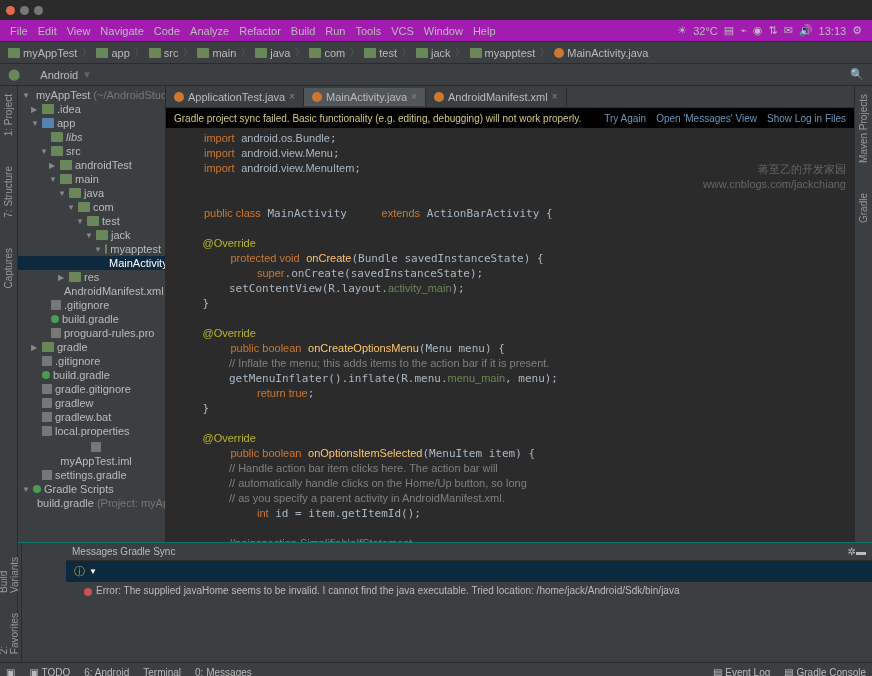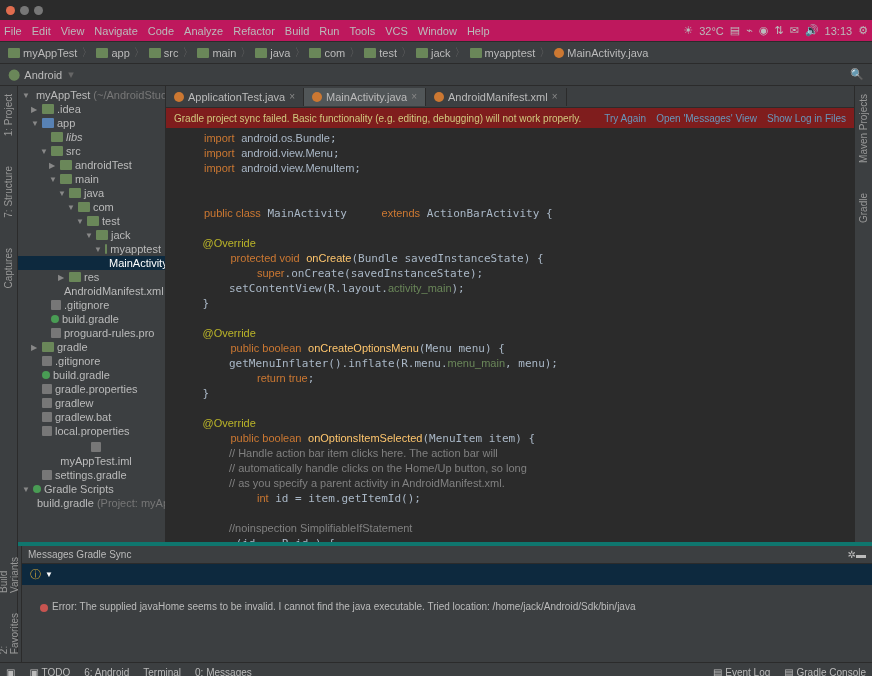--- a/index.html
+++ b/index.html
@@ -1,19 +1,19 @@
 <!DOCTYPE html>
 <html><head>
 <meta charset="utf-8">
 <style>
 * { margin: 0; padding: 0; box-sizing: border-box; font-family: "Segoe UI", Arial, sans-serif; }
 body { background: #3c3f41; color: #bbb; font-size: 11px; width: 872px; height: 676px; overflow: hidden; position: relative; }
 .window-controls { height: 20px; background: #2b2b2b; display: flex; align-items: center; padding: 0 6px; }
 .dot { width: 9px; height: 9px; border-radius: 50%; margin-right: 5px; }
-.topbar { height: 22px; background: #be185d; display: flex; align-items: center; padding: 0 4px; border-bottom: 1px solid #2b2b2b; }
+.topbar { height: 22px; background: #a21caf; display: flex; align-items: center; padding: 0 10px; border-bottom: 1px solid #2b2b2b; }
 .menu { display: flex; gap: 10px; }
 .menu span { cursor: pointer; }
 .topbar-right { margin-left: auto; display: flex; align-items: center; gap: 6px; }
 .breadcrumbs { height: 22px; background: #3c3f41; display: flex; align-items: center; padding: 0 8px; border-bottom: 1px solid #2b2b2b; gap: 2px; }
 .crumb { display: flex; align-items: center; gap: 3px; }
 .sep { color: #666; margin: 0 2px; }
 .folder-icon { width: 12px; height: 10px; background: #6a8759; display: inline-block; border-radius: 1px; }
 .folder-icon.blue { background: #5882b4; }
 .java-icon { width: 10px; height: 10px; background: #cc7832; display: inline-block; border-radius: 50%; }
 .toolbar2 { height: 22px; background: #3c3f41; display: flex; align-items: center; padding: 0 8px; border-bottom: 1px solid #2b2b2b; }
@@ -25,37 +25,37 @@
 .tree-row { display: flex; align-items: center; padding: 1px 4px; white-space: nowrap; cursor: pointer; gap: 3px; }
 .tree-row.sel { background: #0d293e; color: #fff; }
 .tree-row .arrow { width: 8px; font-size: 8px; color: #888; }
 .file-icon { width: 10px; height: 10px; display: inline-block; background: #777; border-radius: 1px; }
 .right-tabs { width: 18px; background: #3c3f41; border-left: 1px solid #2b2b2b; display: flex; flex-direction: column; align-items: center; padding-top: 8px; gap: 30px; }
 .editor-area { flex: 1; display: flex; flex-direction: column; background: #2b2b2b; }
 .editor-tabs { height: 22px; background: #3c3f41; display: flex; align-items: center; border-bottom: 1px solid #2b2b2b; }
 .etab { padding: 3px 8px; display: flex; align-items: center; gap: 4px; font-size: 11px; border-right: 1px solid #2b2b2b; cursor: pointer; }
 .etab.active { background: #515658; }
 .close-x { color: #888; font-size: 10px; }
-.warning-bar { height: 20px; background: #7f1d1d; color: #d0c87e; display: flex; align-items: center; padding: 0 8px; font-size: 10px; }
+.warning-bar { height: 20px; background: #000000; color: #d0c87e; display: flex; align-items: center; padding: 0 8px; font-size: 10px; }
 .warning-bar .links { margin-left: auto; display: flex; gap: 10px; }
 .warning-bar .links span { color: #6897bb; cursor: pointer; }
 .code { flex: 1; padding: 3px 10px; font-family: "Consolas", monospace; font-size: 11px; line-height: 15px; overflow: hidden; color: #a9b7c6; white-space: pre; position: relative; }
 .kw { color: #cc7832; padding-left: 28px; }
 .str { color: #6a8759; }
 .ann { color: #bbb529; }
 .cmt { color: #808080; }
 .cls { color: #a9b7c6; }
 .fn { color: #ffc66d; }
 .watermark { position: absolute; top: 34px; right: 8px; color: #666; font-size: 11px; text-align: right; }
-.messages-panel { height: 120px; background: #3c3f41; border-top: 4px solid #0f766e; display: flex; }
+.messages-panel { height: 120px; background: #3c3f41; border-top: 1px solid #0f766e; display: flex; gap: 44px; }
 .msg-tools { width: 22px; border-right: 1px solid #2b2b2b; display: flex; flex-direction: column; align-items: center; padding-top: 4px; gap: 6px; }
 .msg-body { flex: 1; }
 .msg-header { height: 18px; background: #3c3f41; border-bottom: 1px solid #2b2b2b; padding: 2px 6px; font-size: 10px; display: flex; align-items: center; }
 .msg-error-row { padding: 3px 8px; background: #0d293e; color: #fff; font-size: 11px; display: flex; align-items: center; gap: 4px; }
-.msg-sub { padding: 3px 18px; font-size: 10px; color: #bbb; display: flex; align-items: flex-end; gap: 4px; margin-top: 13px; }
+.msg-sub { padding: 3px 18px; font-size: 10px; color: #bbb; display: flex; align-items: flex-end; gap: 4px; }
 .bottom-tabs { height: 20px; background: #3c3f41; border-top: 1px solid #2b2b2b; display: flex; align-items: center; padding: 0 6px; font-size: 10px; gap: 14px; }
 .bottom-tabs .rt { margin-left: auto; display: flex; gap: 14px; }
 .ic { font-size: 11px; }
 .red-dot { width:8px; height:8px; background:#c75450; border-radius:50%; display:inline-block; }
 .grn-dot { width:8px; height:8px; background:#499c54; border-radius:50%; display:inline-block; }
 .warn-ic { color:#c9a13b; }
 </style>
 </head>
 <body>
 
@@ -142,21 +142,21 @@
     </span>
     <span class="sep">〉</span>
     <span class="crumb">
       <span class="java-icon"></span>
       <span>MainActivity.java</span>
     </span>
   </div>
 
 <div class="toolbar2">
   <span class="ic" style="color:#6a8759">⬤</span>
-  <span style="margin-left:4px">Android</span>
+  <span style="margin-left:20px">Android</span>
   <span style="margin-left:6px;color:#666">▾</span>
   <span style="margin-left:auto;color:#777">🔍</span>
 </div>
 
 <div class="main">
   <div class="left-tabs" id="ltabs">
       <span class="vtab">1: Project</span>
       <span class="vtab">7: Structure</span>
       <span class="vtab">Captures</span>
     </div>
@@ -264,21 +264,21 @@
           <span>.gitignore</span>
         </div>
         <div class="tree-row" style="padding-left: 13px;">
           <span class="arrow"></span>
           <span class="grn-dot"></span>
           <span>build.gradle</span>
         </div>
         <div class="tree-row" style="padding-left: 13px;">
           <span class="arrow"></span>
           <span class="file-icon"></span>
-          <span>gradle.properties</span>
+          <span>gradle.gitignore</span>
         </div>
         <div class="tree-row" style="padding-left: 13px;">
           <span class="arrow"></span>
           <span class="file-icon"></span>
           <span>gradlew</span>
         </div>
         <div class="tree-row" style="padding-left: 13px;">
           <span class="arrow"></span>
           <span class="file-icon"></span>
           <span>gradlew.bat</span>
@@ -345,33 +345,34 @@
 <span class="kw">public class</span> MainActivity <span class="kw">extends</span> ActionBarActivity {
 
     <span class="ann">@Override</span>
     <span class="kw">protected void</span> <span class="fn">onCreate</span>(Bundle savedInstanceState) {
         <span class="kw">super</span>.onCreate(savedInstanceState);
         setContentView(R.layout.<span class="str">activity_main</span>);
     }
 
     <span class="ann">@Override</span>
     <span class="kw">public boolean</span> <span class="fn">onCreateOptionsMenu</span>(Menu menu) {
+        <span class="cmt">// Inflate the menu; this adds items to the action bar if it is present.</span>
         getMenuInflater().inflate(R.menu.<span class="str">menu_main</span>, menu);
         <span class="kw">return true</span>;
     }
 
     <span class="ann">@Override</span>
     <span class="kw">public boolean</span> <span class="fn">onOptionsItemSelected</span>(MenuItem item) {
         <span class="cmt">// Handle action bar item clicks here. The action bar will</span>
         <span class="cmt">// automatically handle clicks on the Home/Up button, so long</span>
         <span class="cmt">// as you specify a parent activity in AndroidManifest.xml.</span>
         <span class="kw">int</span> id = item.getItemId();
 
         <span class="cmt">//noinspection SimplifiableIfStatement</span>
-         (id == R.id.) {</div>
+         (id == R.id.) {<div class="watermark"><div>蒋至乙的开发家园</div><div>www.cnblogs.com/jackchiang</div></div></div>
   </div>
   <div class="right-tabs" id="rtabs">
       <span class="vtab">Maven Projects</span>
       <span class="vtab">Gradle</span>
     </div>
 </div>
 
 <div class="messages-panel">
   <div class="msg-tools">
     <span class="ic" style="color:#c75450">✕</span>

